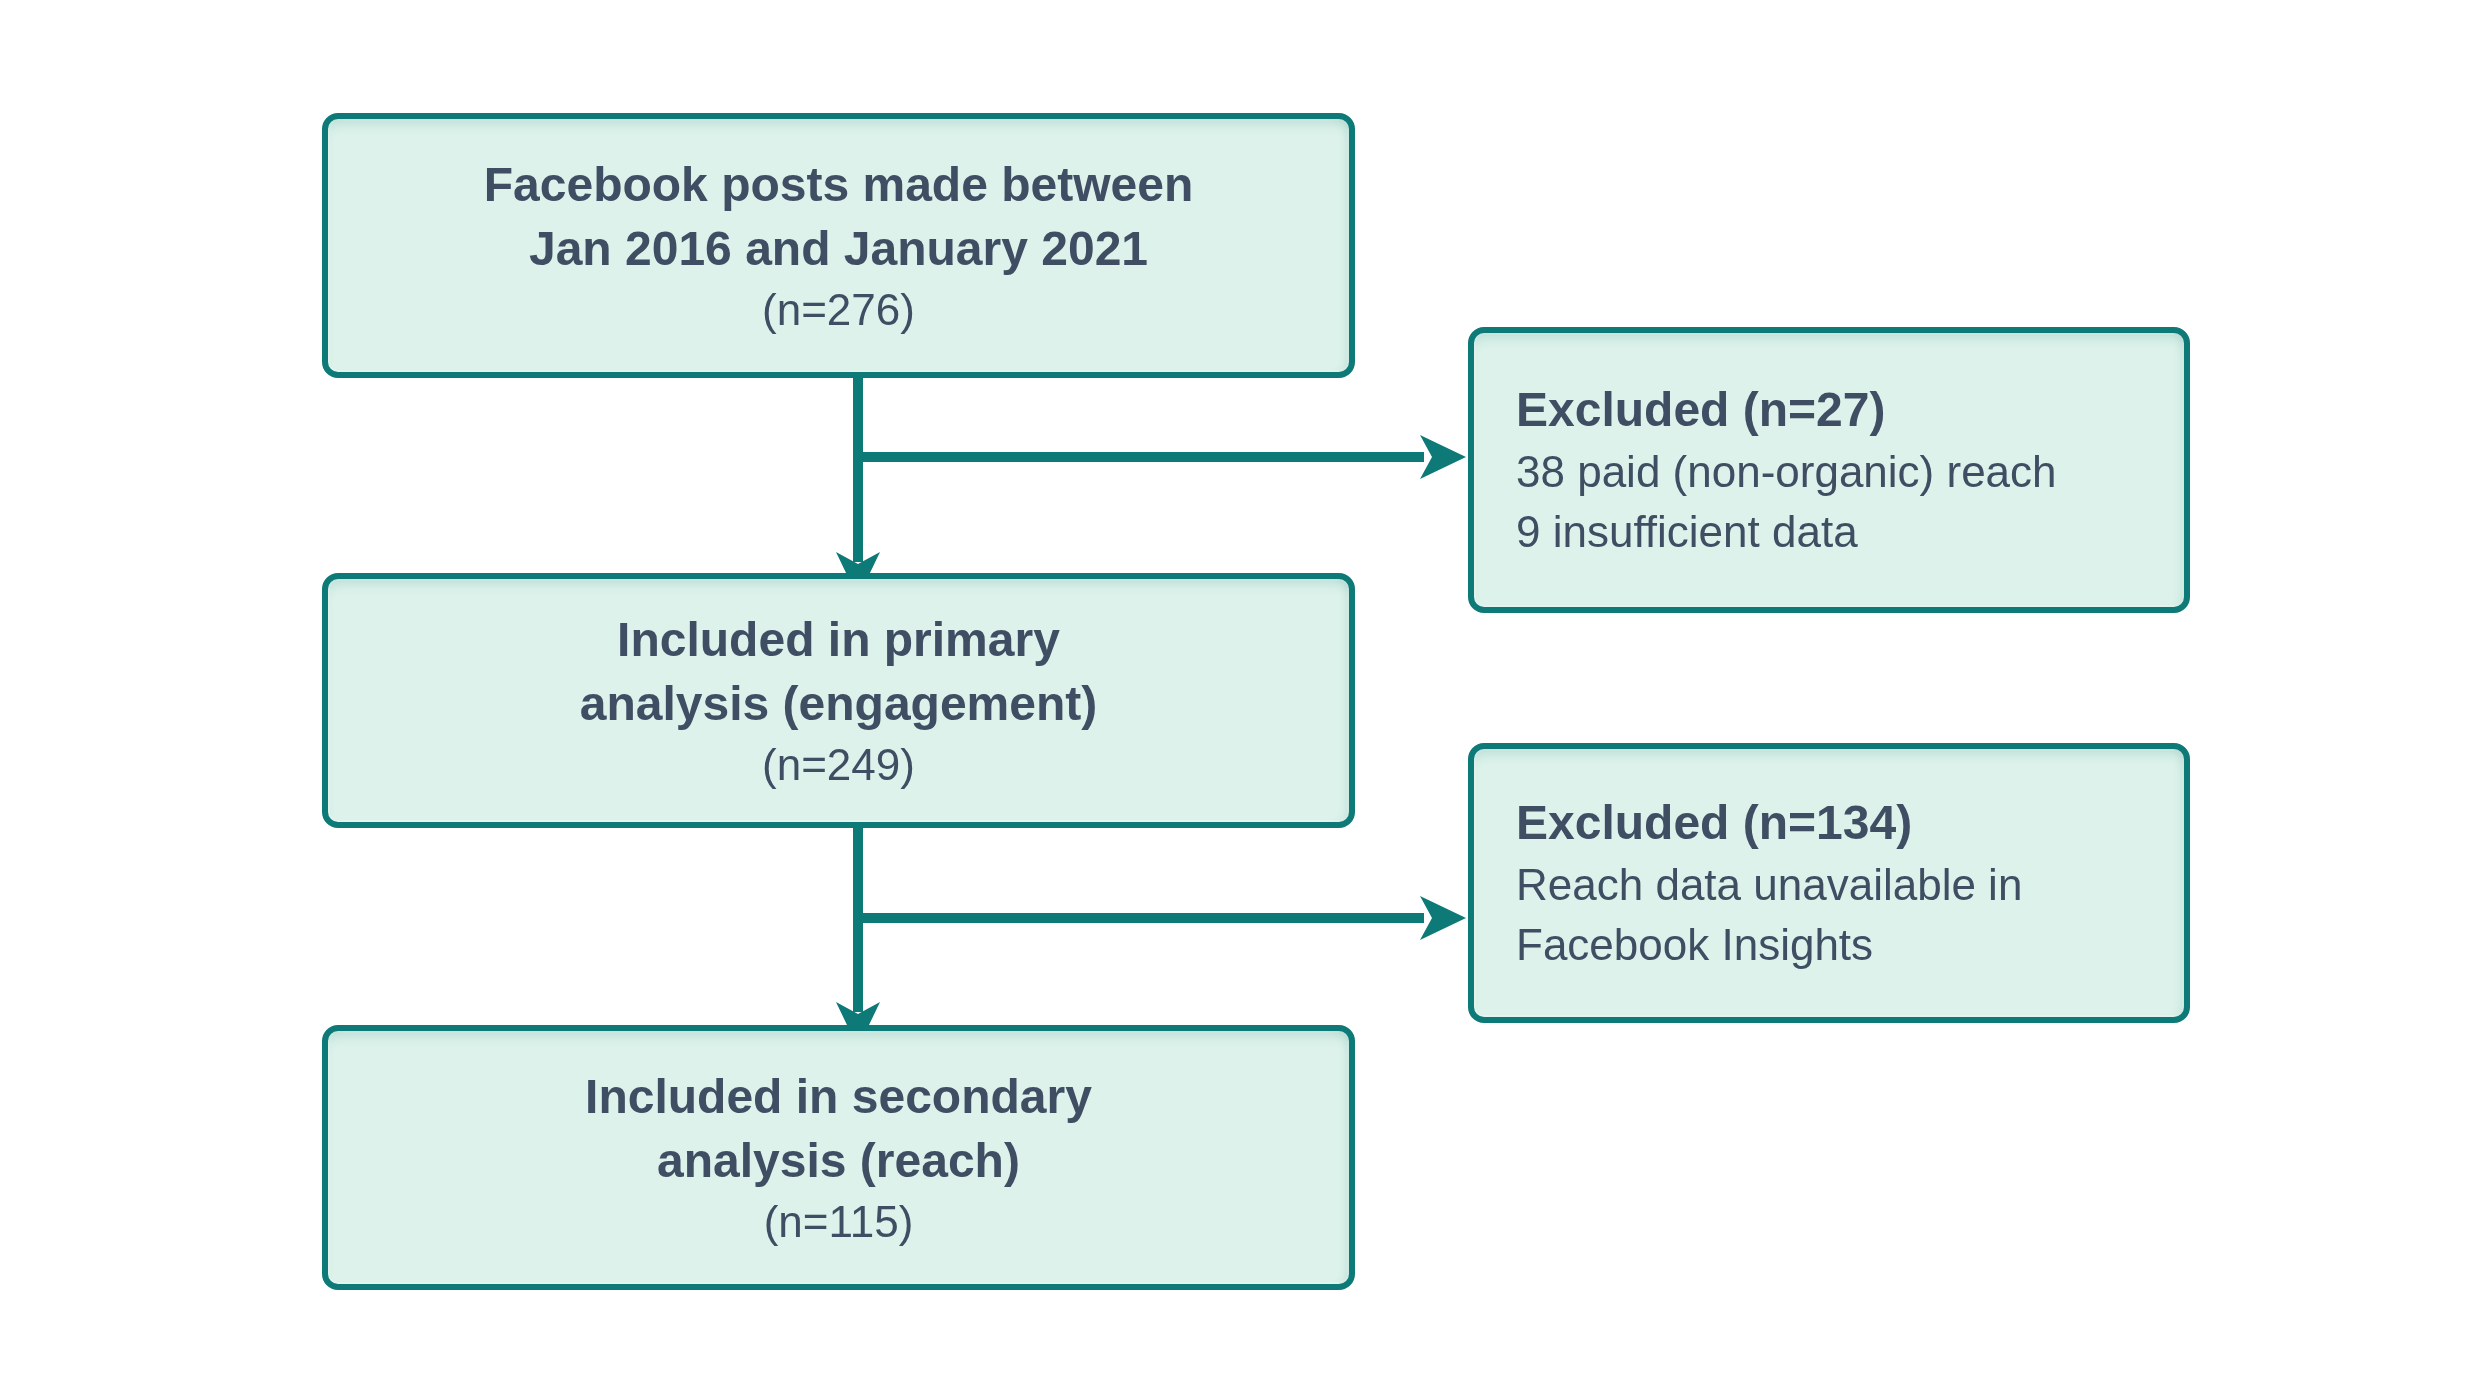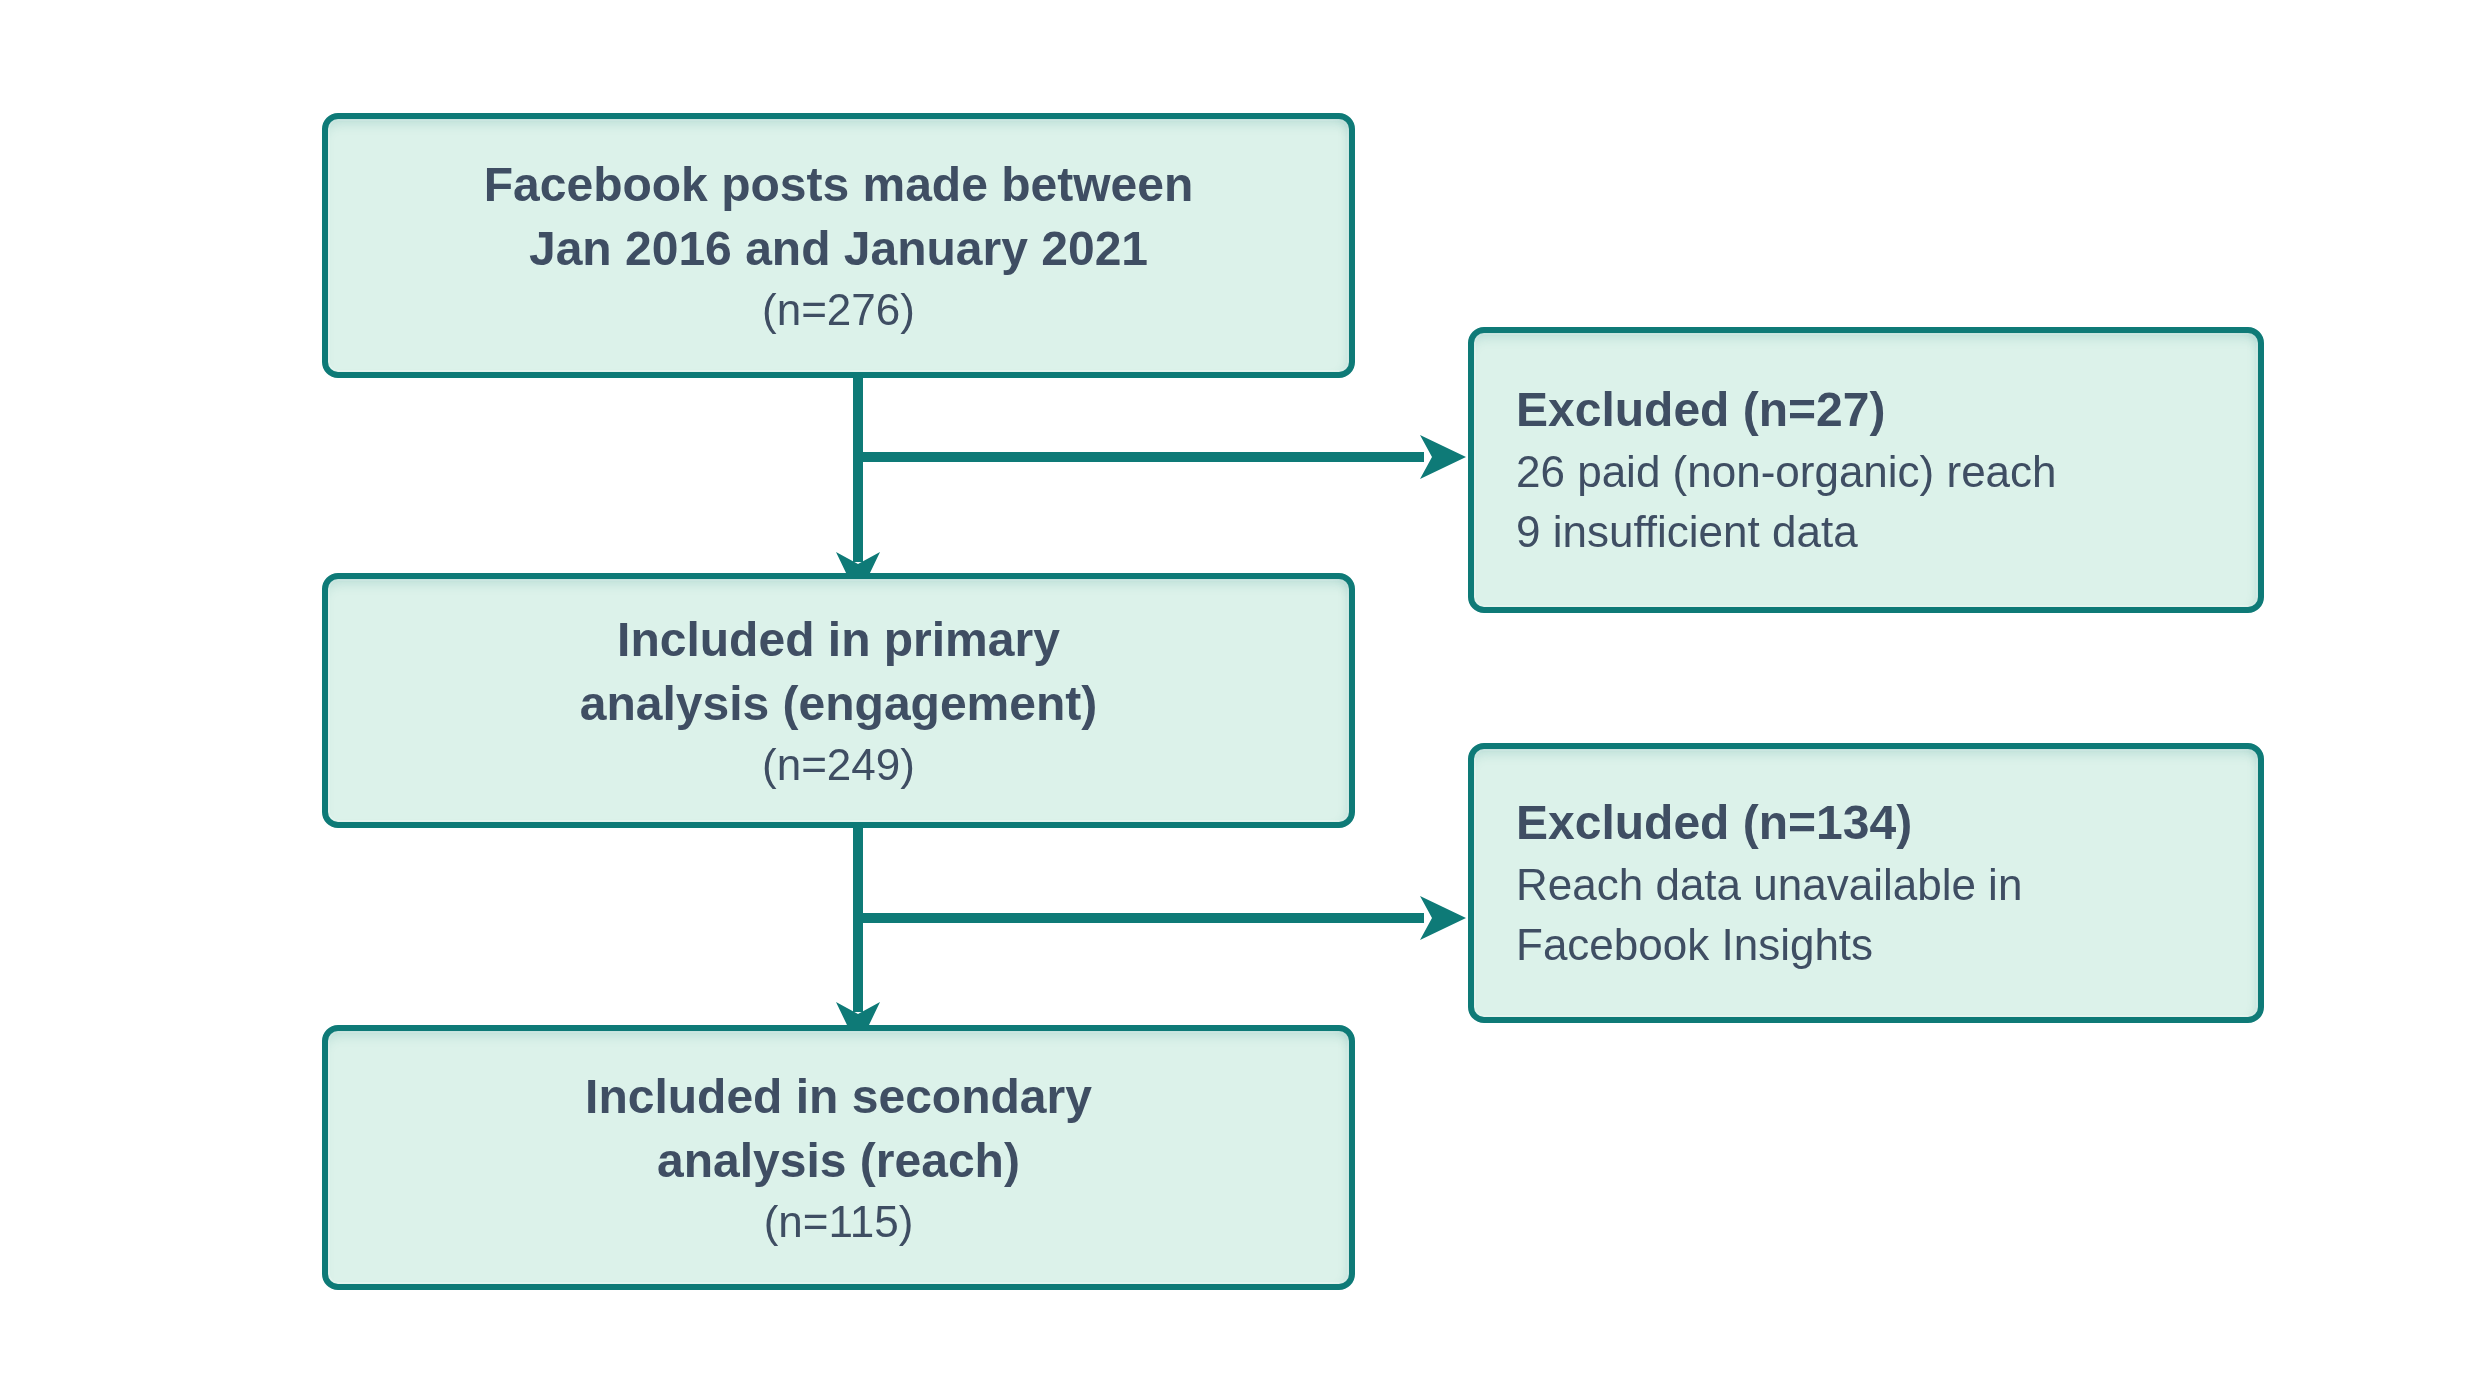--- a/index.html
+++ b/index.html
@@ -53,21 +53,21 @@
     line-height: 64px;
     white-space: nowrap;
   }
   .n-label {
     font-size: 44px;
     line-height: 58px;
     white-space: nowrap;
   }
   .excluded-box {
     left: 1468px;
-    width: 796px;
+    width: 722px;
     display: flex;
     flex-direction: column;
     justify-content: center;
     padding: 0 42px;
   }
   .box-excluded-1 { top: 327px; height: 286px; }
   .box-excluded-2 { top: 743px; height: 280px; }
   .excluded-title {
     font-weight: bold;
     font-size: 48px;
@@ -101,21 +101,21 @@
   </svg>
 
   <div class="box main-box box-source">
     <div class="main-title-line">Facebook posts made between</div>
     <div class="main-title-line">Jan 2016 and January 2021</div>
     <div class="n-label">(n=276)</div>
   </div>
 
   <div class="box excluded-box box-excluded-1">
     <div class="excluded-title">Excluded (n=27)</div>
-    <div class="excluded-line">26 paid (non-organic) reach</div>
+    <div class="excluded-line">38 paid (non-organic) reach</div>
     <div class="excluded-line">9 insufficient data</div>
   </div>
 
   <div class="box main-box box-primary">
     <div class="main-title-line">Included in primary</div>
     <div class="main-title-line">analysis (engagement)</div>
     <div class="n-label">(n=249)</div>
   </div>
 
   <div class="box excluded-box box-excluded-2">

